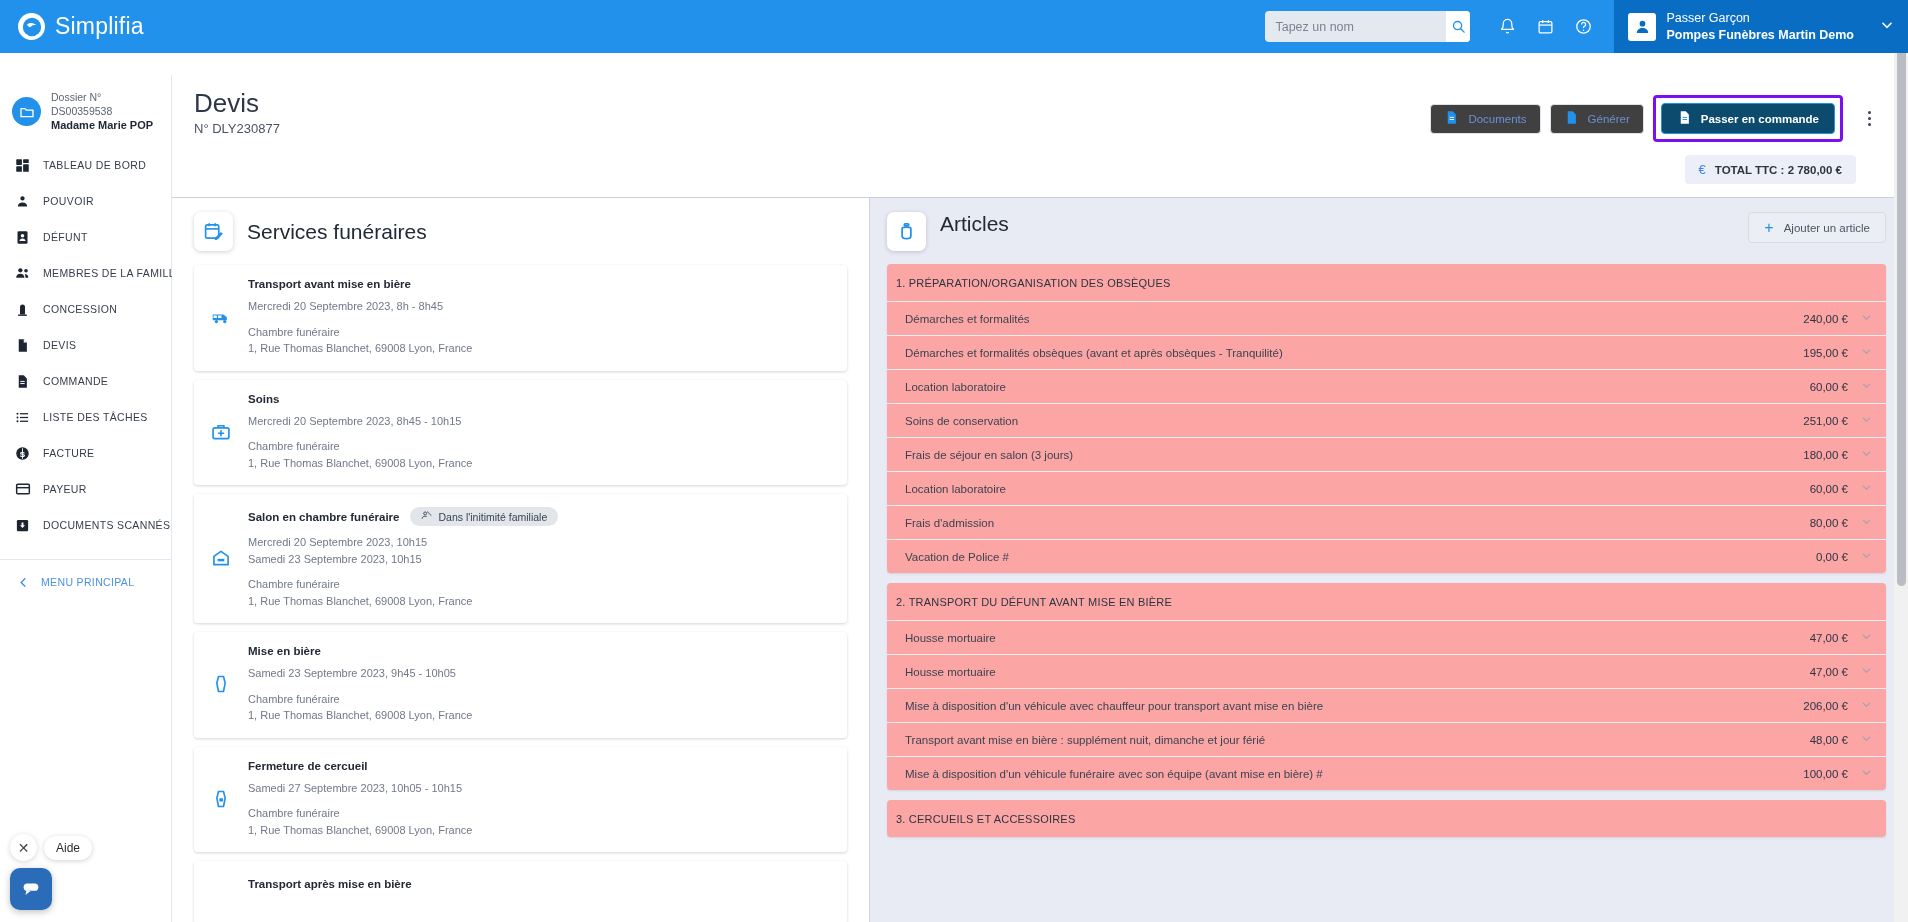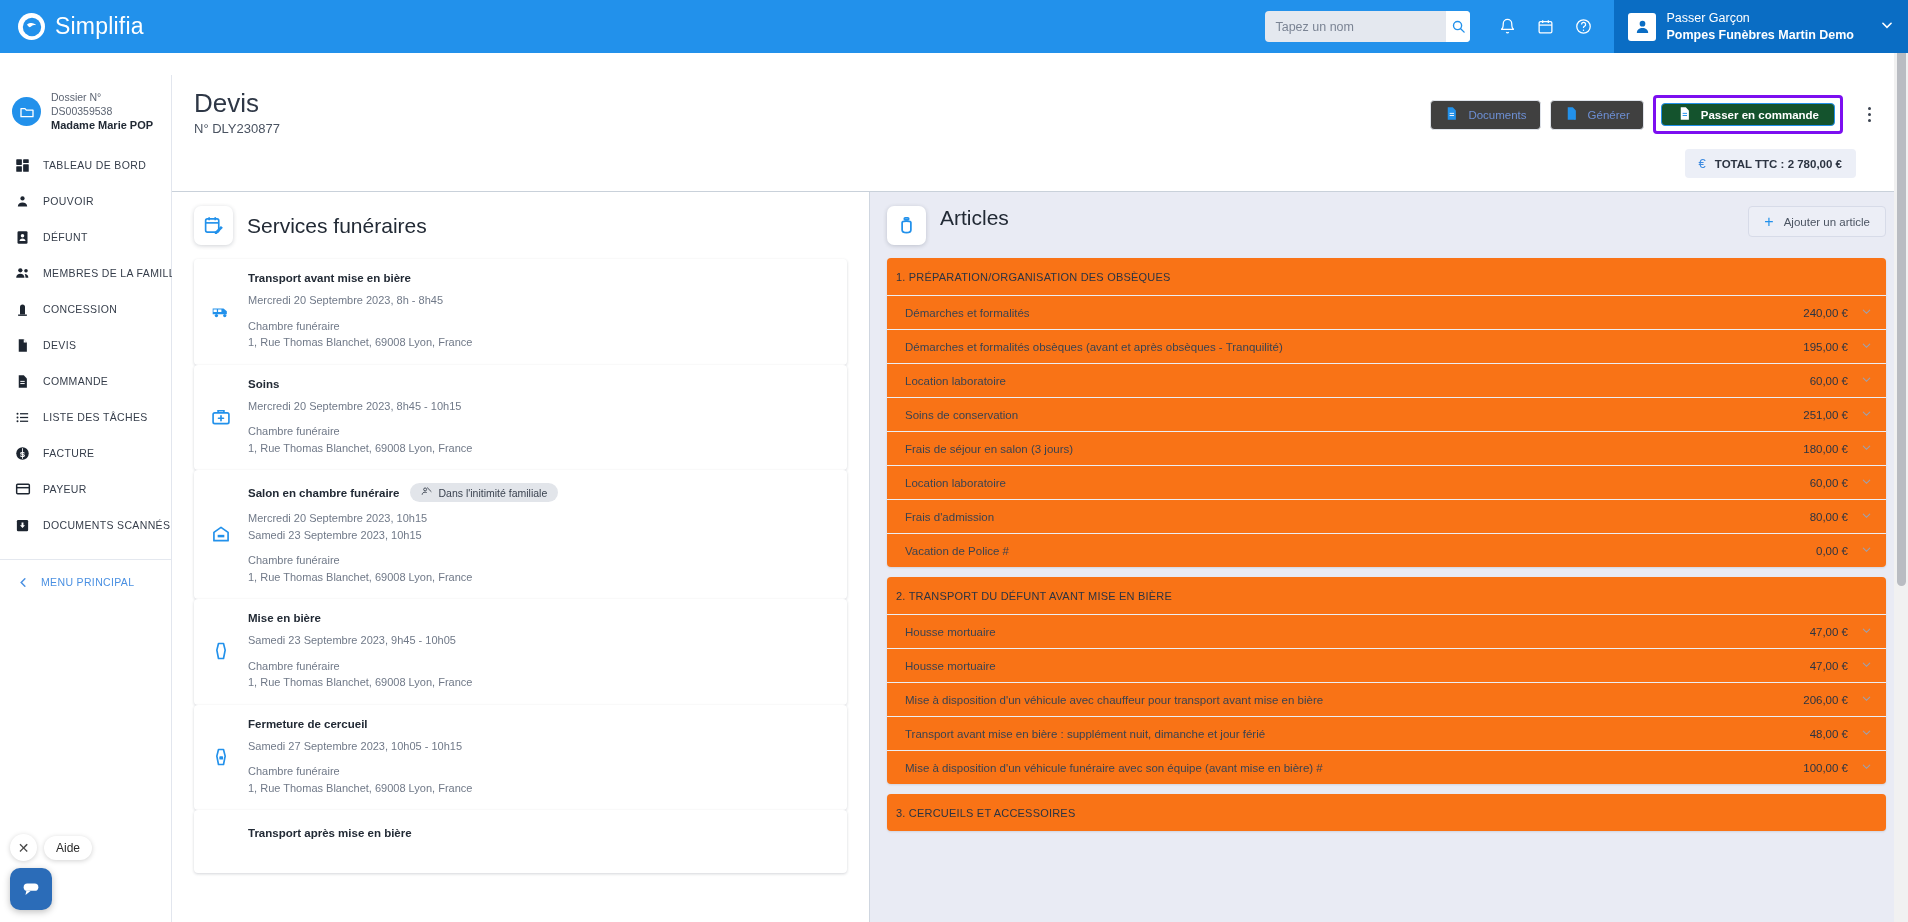--- a/index.html
+++ b/index.html
@@ -119,22 +119,22 @@
   .page-sub { font-size: 13px; color: #4a5361; margin-top: 3px; }
   .head-actions { margin-left: auto; display: flex; align-items: center; gap: 9px; padding-top: 6px; }
 
   .btn {
     display: inline-flex; align-items: center; gap: 9px; height: 30px;
     border: 1px solid #dfe3ea; background: #404040; border-radius: 4px;
     padding: 0 13px; font-size: 11.5px; color: #6d8fd4; cursor: pointer;
     font-family: inherit; white-space: nowrap;
   }
   .btn-primary {
-    background: #14532d; border-color: #2291eb; color: #fff; font-weight: 700;
-    height: 23px; padding: 0 15px;
+    background: #0c4a6e; border-color: #2291eb; color: #fff; font-weight: 700;
+    height: 31px; padding: 0 15px;
   }
   .btn-highlight-wrap {
     border: 3px solid #7c0ff0; border-radius: 4px; padding: 5px 5px 5px 5px;
     display: inline-flex; background: #fff;
   }
   .kebab {
     width: 26px; height: 30px; display: flex; flex-direction: column; align-items: center;
     justify-content: center; gap: 3px; cursor: pointer; margin-left: 4px;
   }
   .kebab i { width: 3px; height: 3px; border-radius: 50%; background: #3b4350; display: block; }
@@ -156,21 +156,21 @@
   .panel-head { display: flex; align-items: center; gap: 14px; margin-bottom: 14px; }
   .panel-badge {
     width: 39px; height: 39px; border-radius: 7px; background: #fff;
     box-shadow: 0 1px 4px rgba(40,50,70,.22); display: flex; align-items: center;
     justify-content: center; flex: 0 0 39px;
   }
   .panel-title { font-size: 21px; color: #222a35; font-weight: 400; }
 
   .svc-card {
     background: #fff; border-radius: 4px; box-shadow: 0 1px 3px rgba(40,50,70,.2);
-    padding: 13px 16px 14px 16px; display: flex; gap: 16px;
+    margin-bottom: 9px; padding: 13px 16px 14px 16px; display: flex; gap: 16px;
     align-items: center;
   }
   .svc-ico { width: 22px; flex: 0 0 22px; display: flex; align-items: center; justify-content: center; }
   .svc-body { flex: 1; min-width: 0; }
   .svc-titlerow { display: flex; align-items: center; gap: 11px; }
   .svc-name { font-size: 11.5px; color: #222a35; font-weight: 700; }
   .svc-tag {
     display: inline-flex; align-items: center; gap: 6px; background: #e2e5ea;
     border-radius: 11px; padding: 3px 11px; font-size: 10.5px; color: #3b4350;
   }
@@ -182,21 +182,21 @@
     flex: 1; background: #e9ebf4; overflow: hidden; padding: 14px 22px 0 17px; min-width: 0;
   }
   .articles-head { display: flex; gap: 14px; margin-bottom: 13px; }
   .btn-add {
     margin-left: auto; display: inline-flex; align-items: center; gap: 10px; height: 31px;
     background: #eceef6; border: 1px solid #d7dbe8; border-radius: 4px; padding: 0 15px;
     font-size: 11.5px; color: #4b5462; cursor: pointer; font-family: inherit;
   }
   .btn-add .plus { color: #2291eb; font-size: 16px; line-height: 1; }
 
-  .art-section { background: #f97316; border-radius: 4px; margin-bottom: 10px; box-shadow: 0 1px 2px rgba(40,50,70,.12); }
+  .art-section { background: #fca5a5; border-radius: 4px; margin-bottom: 10px; box-shadow: 0 1px 2px rgba(40,50,70,.12); }
   .art-sec-title {
     font-size: 11px; color: #2c3442; padding: 13px 0 12px 9px; letter-spacing: .2px;
   }
   .art-row {
     display: flex; align-items: center; border-top: 1px solid #eceef2;
     padding: 10px 14px 10px 18px; cursor: pointer; min-height: 31px;
   }
   .art-name { font-size: 11.5px; color: #3b4350; flex: 1; min-width: 0; }
   .art-price { font-size: 11.5px; color: #2c3442; white-space: nowrap; margin-right: 13px; }
   .chev { color: #9aa2b1; font-size: 11px; line-height: 1; }

